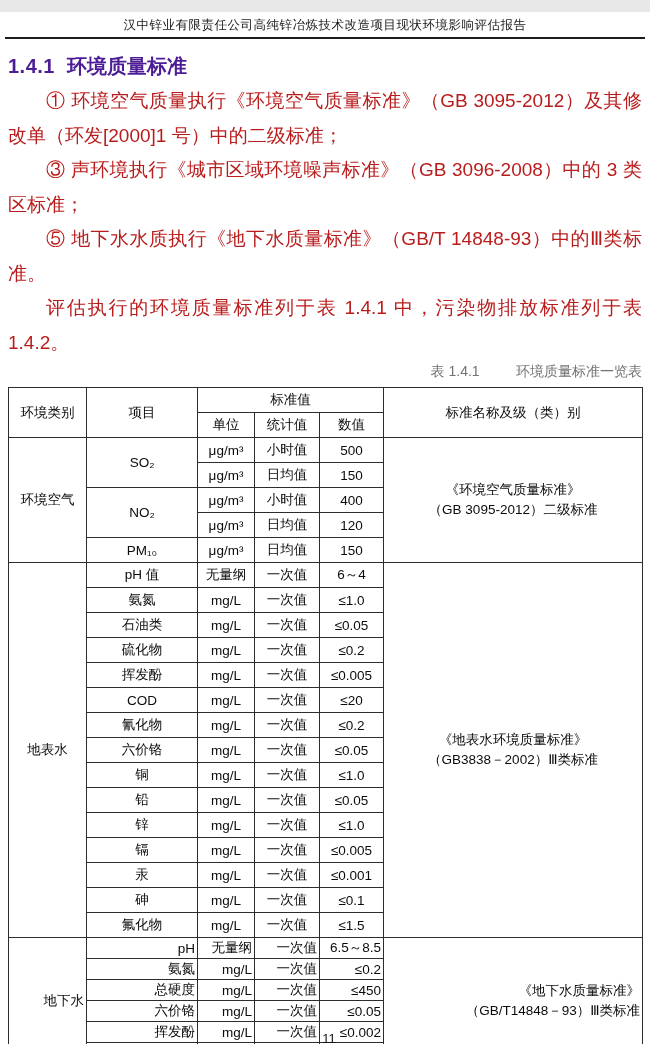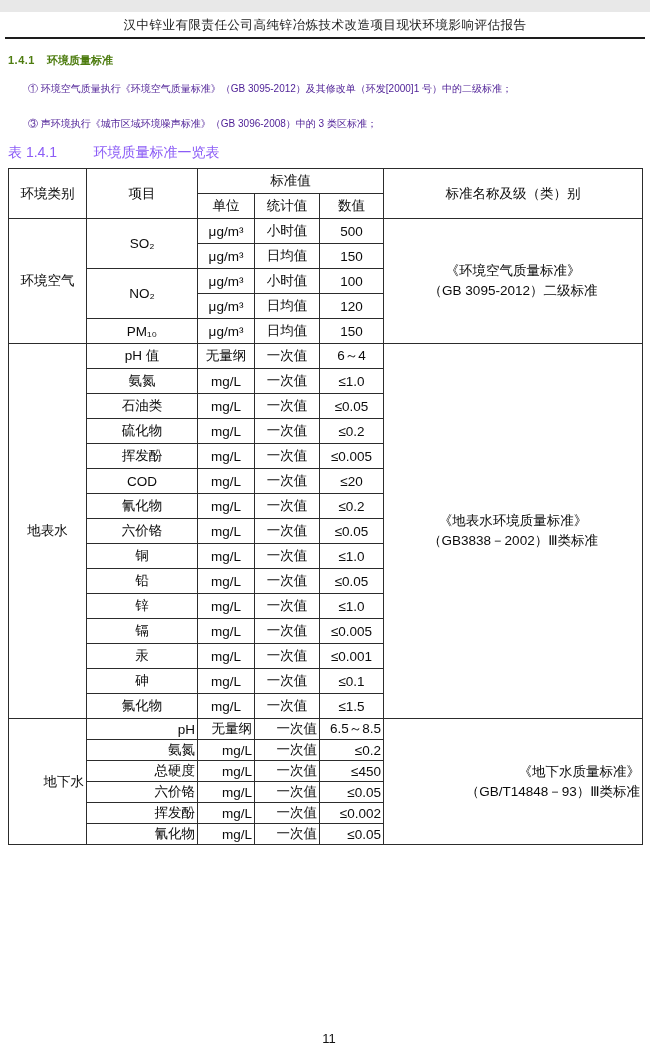--- a/index.html
+++ b/index.html
@@ -21,38 +21,38 @@
   }
   .doc-header-title{
     font-size:12.5px;
     letter-spacing:.5px;
     padding-bottom:3px;
     color:#1a1a1a;
   }
   .content{padding:0 8px;}
   .section-heading{
     margin:14px 0 4px 0;
-    font-size:11px;
+    font-size:20px;
     font-weight:bold;
-    color:#4d7c0f;
+    color:#4c1d95;
   }
   .section-heading .sec-num{margin-right:12px;letter-spacing:.5px;}
   .body-item{
     margin:0;
-    font-size:10px;
+    font-size:19px;
     line-height:34.5px;
     text-indent:2em;
     text-align:justify;
-    color:#4c1d95;
+    color:#b91c1c;
   }
   .table-caption{
-    text-align:left;
+    text-align:right;
     font-size:14px;
     margin:3px 0 6px 0;
-    color:#8b5cf6;
+    color:#737373;
   }
   .cap-label{margin-right:2.6em;}
   table.std-table{
     width:634px;
     margin:0 auto;
     border-collapse:collapse;
     table-layout:fixed;
   }
   .std-table th,.std-table td{
     border:1px solid #2c2c2c;
@@ -86,20 +86,22 @@
   <div class="doc-header">
     <div class="doc-header-title">汉中锌业有限责任公司高纯锌冶炼技术改造项目现状环境影响评估报告</div>
   </div>
 
   <div class="content">
 
     <h2 class="section-heading"><span class="sec-num">1.4.1</span><span>环境质量标准</span></h2>
 
     <p class="body-item">① 环境空气质量执行《环境空气质量标准》（GB 3095-2012）及其修改单（环发[2000]1 号）中的二级标准；</p>
     <p class="body-item">③ 声环境执行《城市区域环境噪声标准》（GB 3096-2008）中的 3 类区标准；</p>
+    <p class="body-item">⑤ 地下水水质执行《地下水质量标准》（GB/T 14848-93）中的Ⅲ类标准。</p>
+    <p class="body-item">评估执行的环境质量标准列于表 1.4.1 中，污染物排放标准列于表 1.4.2。</p>
 
     <div class="table-caption"><span class="cap-label">表 1.4.1</span><span>环境质量标准一览表</span></div>
 
     <table class="std-table">
       <colgroup>
         <col style="width:78px">
           <col style="width:111px">
           <col style="width:57px">
           <col style="width:65px">
           <col style="width:64px">
@@ -131,21 +133,21 @@
         </tr>
         <tr class="r24">
           <td>μg/m³</td>
           <td>日均值</td>
           <td>150</td>
         </tr>
         <tr class="r24">
           <td rowspan="2">NO₂</td>
           <td>μg/m³</td>
           <td>小时值</td>
-          <td>100</td>
+          <td>400</td>
         </tr>
         <tr class="r24">
           <td>μg/m³</td>
           <td>日均值</td>
           <td>120</td>
         </tr>
         <tr class="r24">
           <td>PM₁₀</td>
           <td>μg/m³</td>
           <td>日均值</td>

